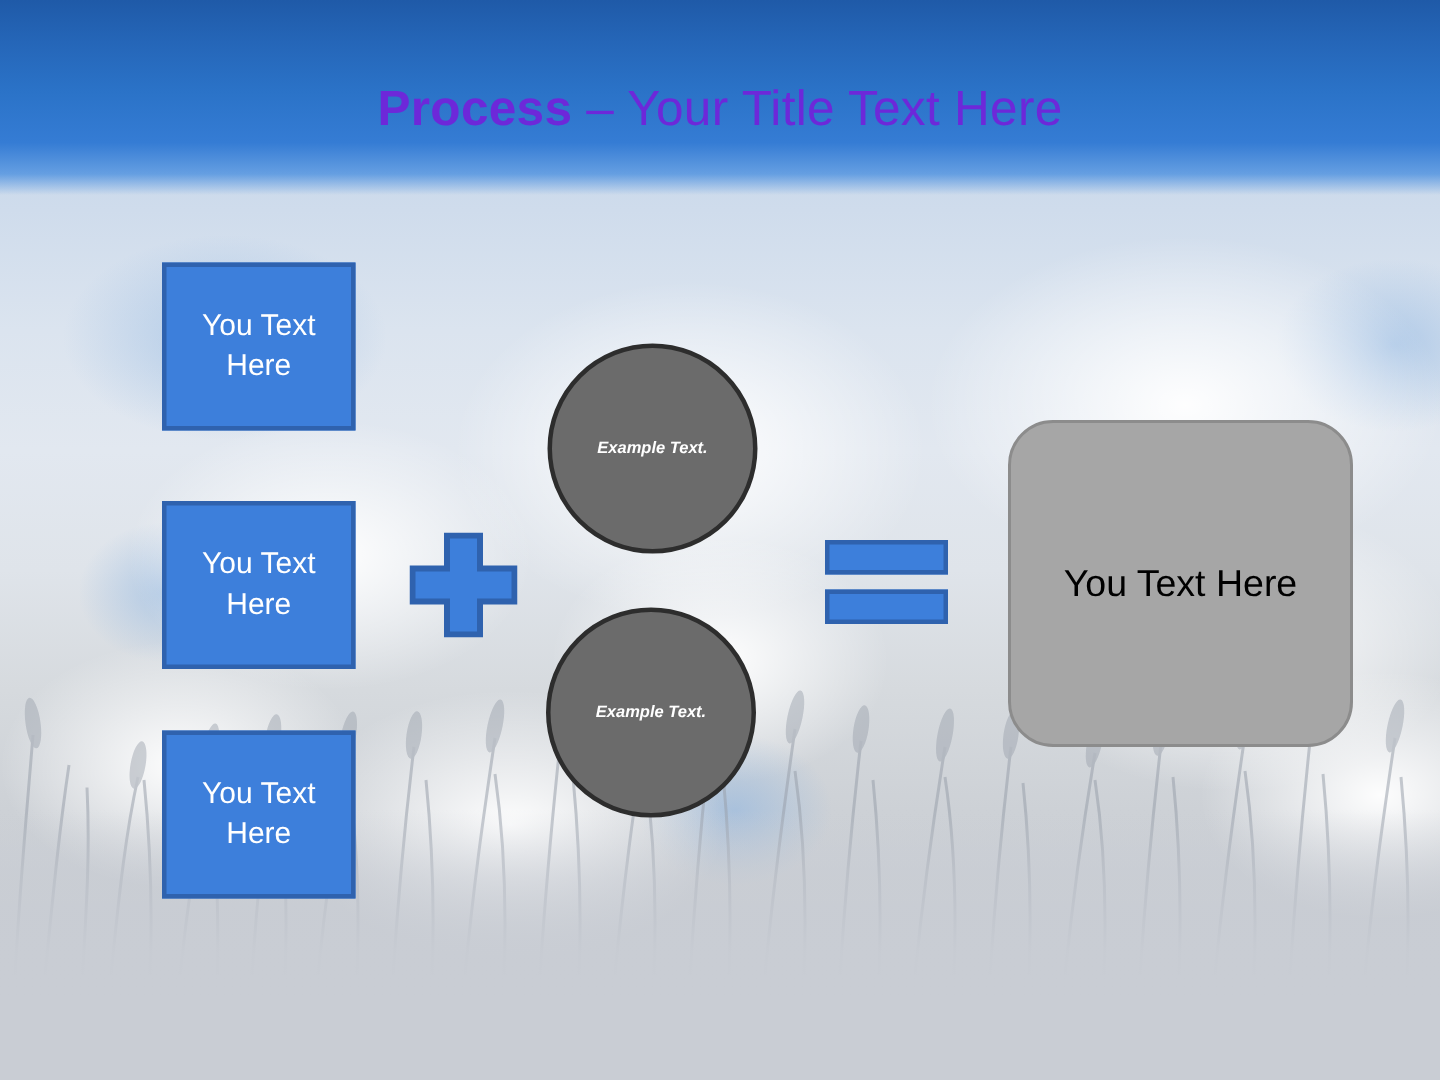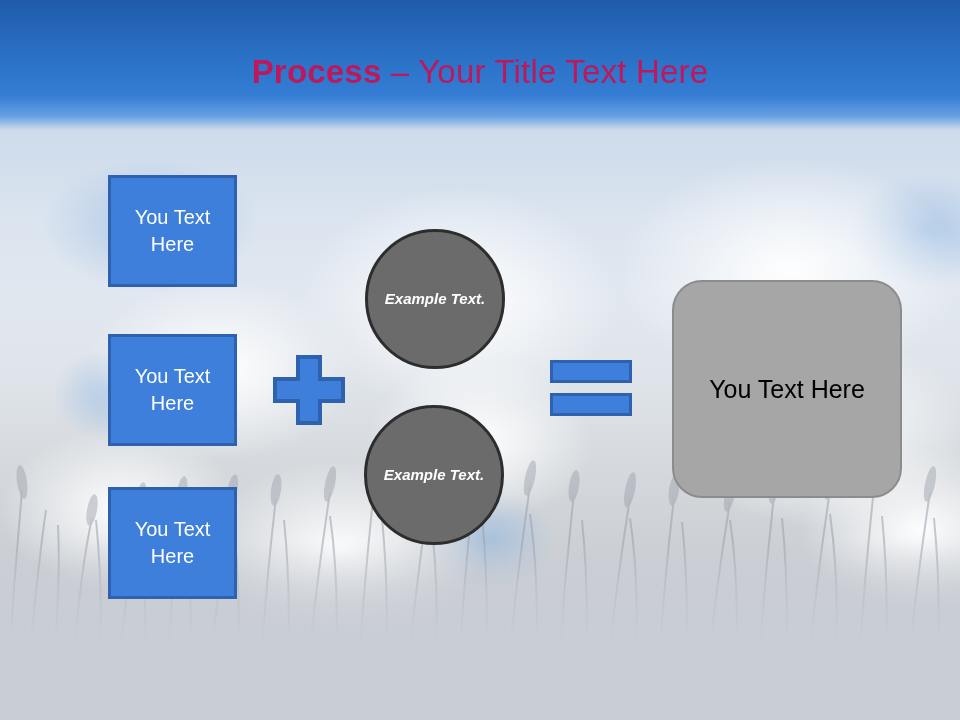--- a/index.html
+++ b/index.html
@@ -102,21 +102,21 @@
       #2b73c8 62px,
       #357cd4 95px,
       rgba(62,136,222,0.72) 116px,
       rgba(96,160,230,0.0) 130px);
   }
   .title-text {
     position: absolute;
     left: 0; top: 52px;
     width: 960px;
     text-align: center;
-    color: #be185d;
+    color: #6d28d9;
     font-size: 33px;
     line-height: 40px;
     letter-spacing: 0.2px;
     white-space: nowrap;
   }
   .title-text .t-bold { font-weight: bold; }
   .title-text .t-light { font-weight: normal; }
 
   
   .blue-box {
@@ -151,21 +151,21 @@
   
   .grey-circle {
     position: absolute;
     width: 140px;
     height: 140px;
     border-radius: 50%;
     background: #6b6b6b;
     border: 3px solid #2d2d2d;
     box-sizing: border-box;
     color: #ffffff;
-    font-size: 15px;
+    font-size: 11px;
     line-height: 22px;
     font-weight: bold;
     font-style: italic;
     display: flex;
     align-items: center;
     justify-content: center;
     text-align: center;
   }
   .gc1 { left: 365px; top: 229px; }
   .gc2 { left: 364px; top: 405px; }

